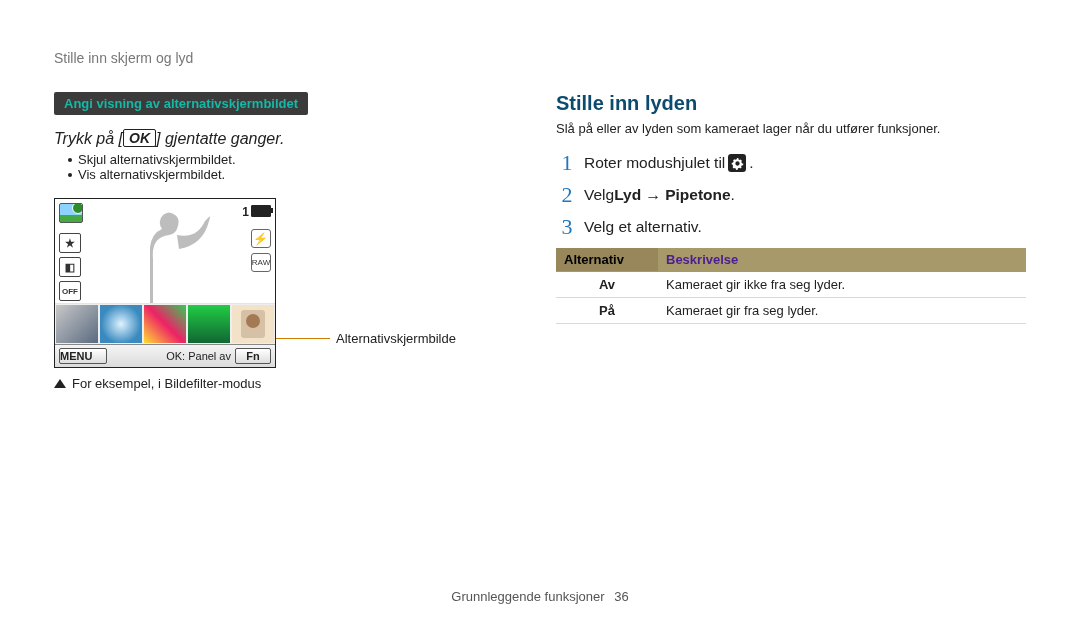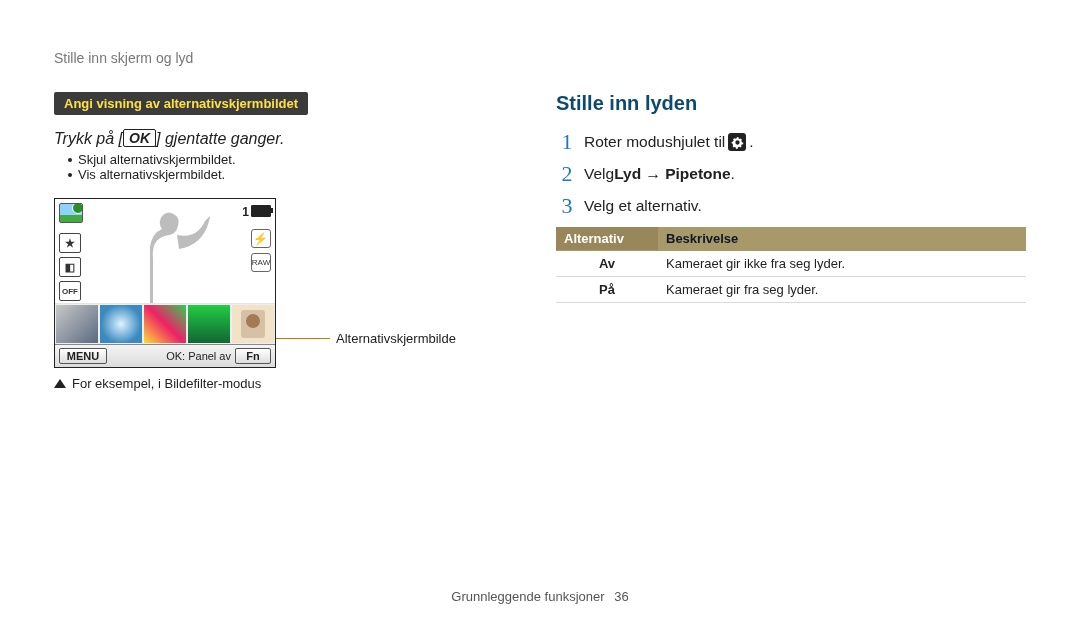--- a/index.html
+++ b/index.html
@@ -28,21 +28,21 @@
   
   .left-col {
     position: absolute;
     left: 54px;
     top: 92px;
     width: 470px;
   }
   .badge {
     display: inline-block;
     background: #3b3b3b;
-    color: #fde047;
+    color: #14b8a6;
     border-radius: 2px;
     padding: 4px 10px;
     font-weight: bold;
     font-size: 13px;
   }
   .intro {
     margin-top: 6px;
     font-size: 13px;
   }
   .instr {
@@ -130,21 +130,21 @@
   .film4{ background:linear-gradient(#2c4, #163); }
   .film5{ background:#f1e2c8; display:flex;align-items:center;justify-content:center; }
 
   .bottombar {
     display:flex; align-items:center; height:22px;
     background:linear-gradient(#f4f4f4,#dcdcdc);
     border-top:1px solid #888;
     font-size:11px;
   }
   .btn-menu {
-    width:46px; text-align:center; font-weight:bold;
+    width:46px; text-align:left; font-weight:bold;
     border:1px solid #555; border-radius:2px; margin:2px 4px;
     background:linear-gradient(#fff,#ddd);
     padding:1px 0;
   }
   .bar-mid { flex:1; text-align:right; }
   .btn-fn {
     width:34px; text-align:center; font-weight:bold;
     border:1px solid #555; border-radius:2px; margin:2px 4px;
     background:linear-gradient(#fff,#ddd);
     padding:1px 0;
@@ -186,31 +186,31 @@
   .gear svg{width:13px;height:13px;}
   .arrow { font-size:16px; margin:0 4px; font-weight:bold;}
 
   .opt-table {
     margin-top:8px;
     border-collapse:collapse;
     width:100%;
   }
   .opt-table th {
     background:#a7996a;
-    color:#ffffff;
+    color:#000000;
     text-align:left;
     font-weight:normal;
     font-size:13px;
     padding:4px 8px;
     border-bottom:1px solid #a7996a;
   }
   .opt-table th:first-child{
     background:#97875a; font-weight:bold; width:86px;
   }
-  .opt-table th:last-child{ font-weight:bold; color:#0f172a; }
+  .opt-table th:last-child{ font-weight:bold; color:#4c1d95; }
   .opt-table td {
     font-size:13px; padding:5px 8px;
     border-bottom:1px solid #d9d9d9;
   }
   .opt-table td:first-child{ font-weight:bold;text-align:center; }
 
   .footer {
     position:absolute; bottom:26px; left:0; width:1080px;
     text-align:center; color:#555; font-size:13px;
   }
@@ -283,20 +283,21 @@
   </div>
 
   <div class="caption">
     <span class="tri-up"></span>
     <span>For eksempel, i Bildefilter-modus</span>
   </div>
 </div>
 
 <div class="right-col">
   <div class="section-title">Stille inn lyden</div>
+  <div class="intro">Slå på eller av lyden som kameraet lager når du utfører funksjoner.</div>
 
   <div class="steps">
     <div class="step-row">
       <span class="step-num">1</span>
       <span>Roter modushjulet til</span>
       <span class="gear">
         <svg viewBox="0 0 24 24">
               <path fill="#fff" d="M12 8a4 4 0 1 0 0 8 4 4 0 0 0 0-8zm9 4l2 .5-1 3-2-.3a8 8 0 0 1-1.4 2.4l1 1.8-2.5 2-1.5-1.4a8 8 0 0 1-2.7.9L12 24l-3-.5.2-2.1a8 8 0 0 1-2.6-1.2L4.8 21l-2-2.5L4 17a8 8 0 0 1-.9-2.7L1 13.5l.5-3 2 .2A8 8 0 0 1 5 8L3.8 6.2l2.5-2L7.8 5a8 8 0 0 1 2.7-.9L11 2l3 .5-.2 2a8 8 0 0 1 2.6 1.2l1.8-1 2 2.5L19 8.6a8 8 0 0 1 .9 2.6z"></path>
             </svg>
       </span>

